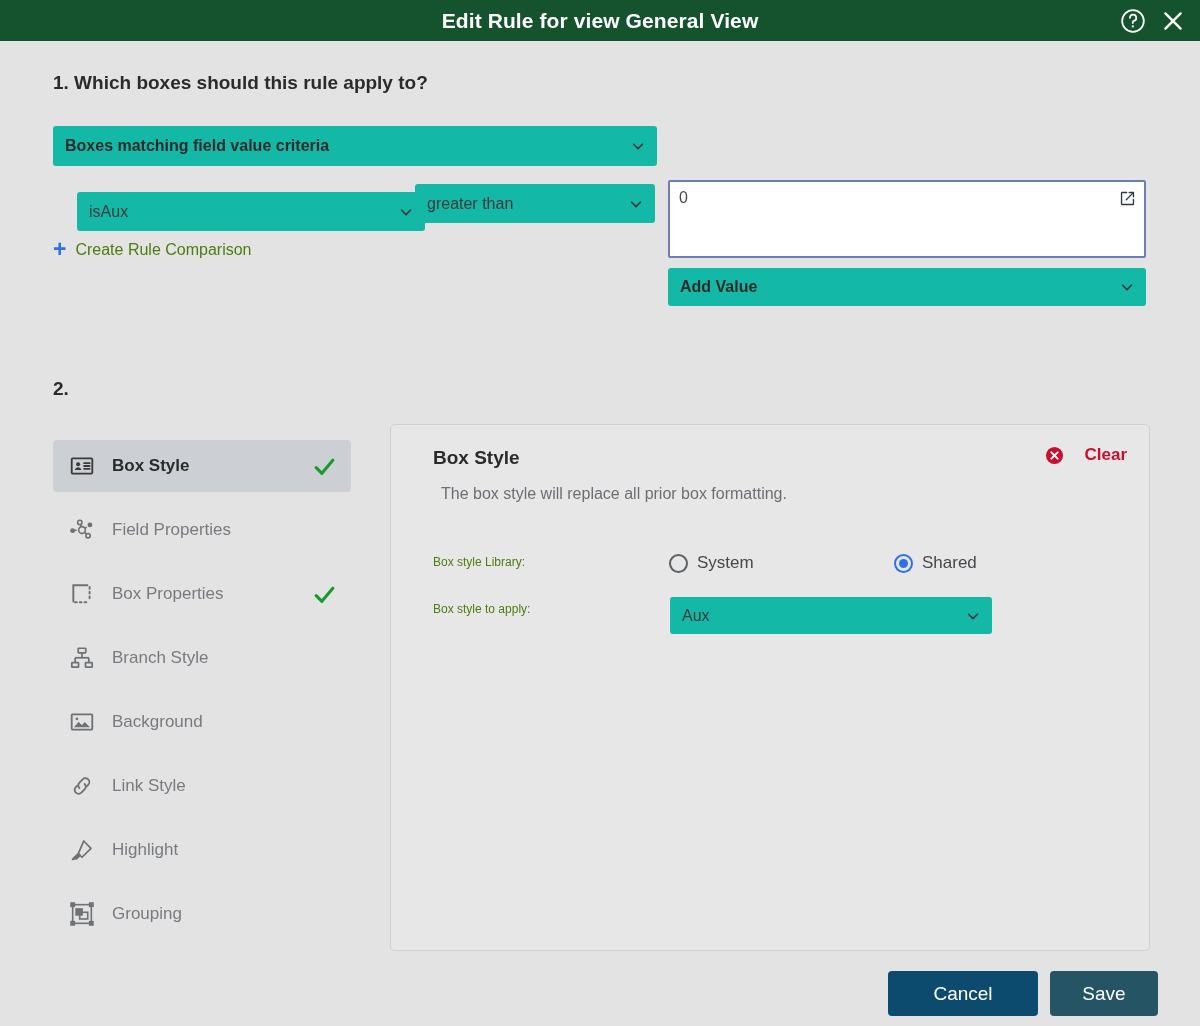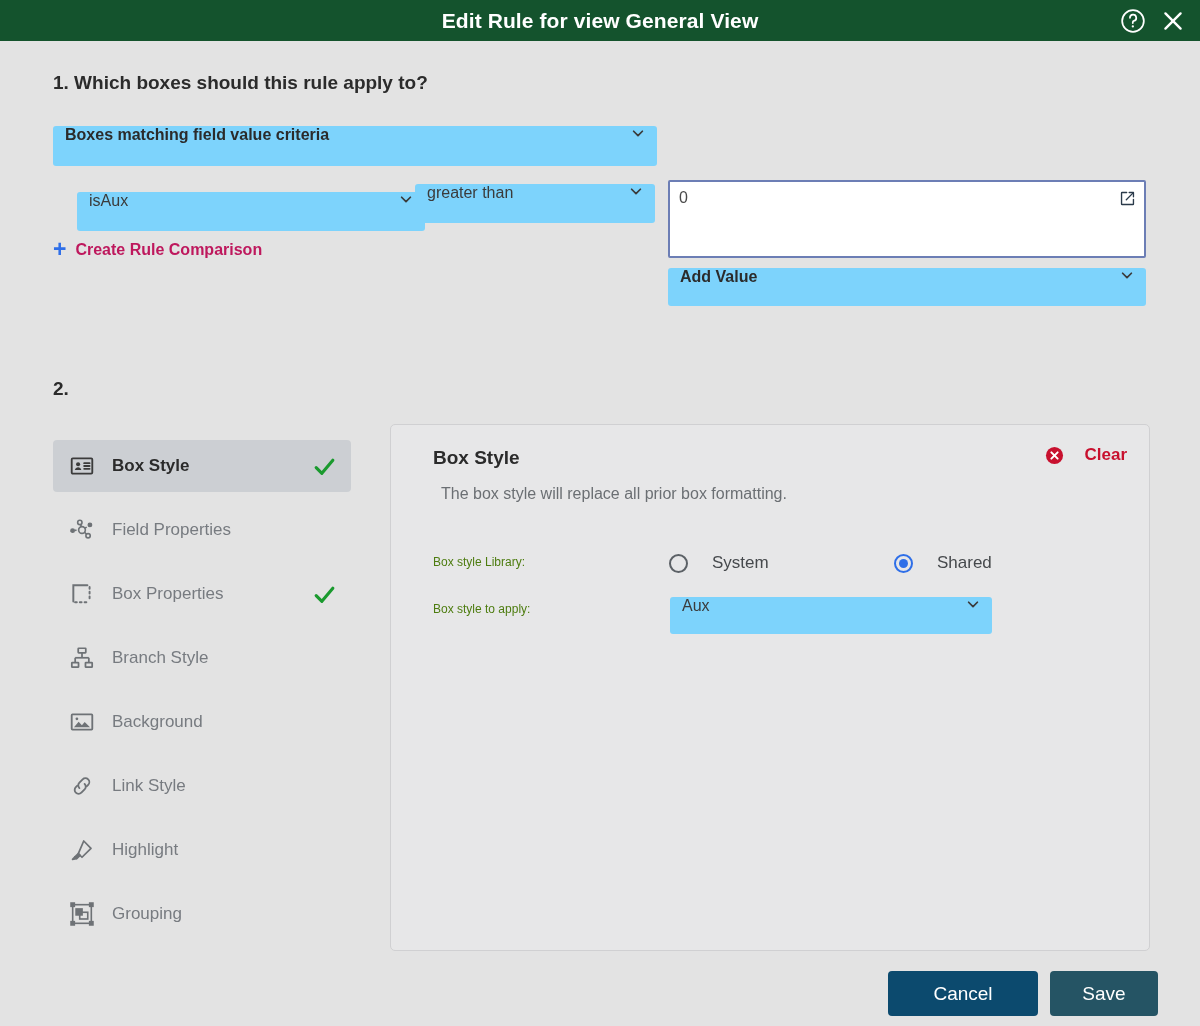--- a/index.html
+++ b/index.html
@@ -30,23 +30,23 @@
 
   
   .section-heading {
     position: absolute; font-size: 19px; font-weight: bold; color: #2b2b2b;
   }
   #sec1-heading { left: 53px; top: 72px; }
   #sec2-heading { left: 53px; top: 378px; }
 
   .select {
     position: absolute;
-    background: #7dd3fc;
+    background: #14b8a6;
     border: none; border-radius: 3px;
-    display: flex; 
+    display: flex; align-items: center;
     padding: 0 12px;
     cursor: pointer;
     font-size: 16px;
     color: #3b3b3b;
   }
   .select .sel-label { flex: 1 1 auto; white-space: nowrap; overflow: hidden; }
   .select .caret { flex: 0 0 auto; margin-left: 8px; line-height: 0; }
   .select.bold .sel-label { font-weight: bold; color: #2b2b2b; }
 
   #sel-scope { left: 53px; top: 126px; width: 604px; height: 40px; }
@@ -54,21 +54,21 @@
   #sel-operator { left: 415px; top: 184px; width: 240px; height: 39px; }
   #sel-addvalue { left: 668px; top: 268px; width: 478px; height: 38px; }
   #sel-boxstyle { left: 670px; top: 597px; width: 322px; height: 37px; font-size: 16px; }
 
   .link-row {
     position: absolute; left: 53px; top: 238px;
     display: flex; align-items: center; gap: 9px;
     cursor: pointer;
   }
   .link-plus { color: #2f6fe8; font-size: 23px; font-weight: bold; line-height: 1; }
-  .link-text { color: #be185d; font-size: 16px; font-weight: bold; }
+  .link-text { color: #4d7c0f; font-size: 16px; font-weight: normal; }
 
   .value-box {
     position: absolute; left: 668px; top: 180px; width: 478px; height: 78px;
     background: #ffffff;
     border: 2px solid #6c7eb5;
     border-radius: 2px;
   }
   .value-box .value-text {
     position: absolute; left: 9px; top: 7px;
     font-size: 16px; color: #4a4a4a;
@@ -118,21 +118,21 @@
   }
   .clear-text { color: #c8102e; font-size: 17px; font-weight: bold; }
 
   .form-label {
     position: absolute; font-size: 12px; font-weight: normal; color: #4d7c0f;
   }
   #lbl-library { left: 42px; top: 130px; }
   #lbl-apply { left: 42px; top: 177px; }
 
   .radio-group { position: absolute; left: 278px; top: 128px; display: flex; }
-  .radio-opt { display: flex; align-items: center; gap: 24px; cursor: pointer; }
+  .radio-opt { display: flex; align-items: center; gap: 9px; cursor: pointer; }
   .radio-opt.sys { width: 225px; }
   .radio-dot {
     width: 19px; height: 19px; border-radius: 50%;
     border: 2px solid #5c6166; background: transparent;
     flex: 0 0 auto; position: relative;
   }
   .radio-opt.on .radio-dot { border-color: #2f6fe8; }
   .radio-opt.on .radio-dot::after {
     content: ""; position: absolute; left: 3px; top: 3px;
     width: 9px; height: 9px; border-radius: 50%; background: #2f6fe8;

